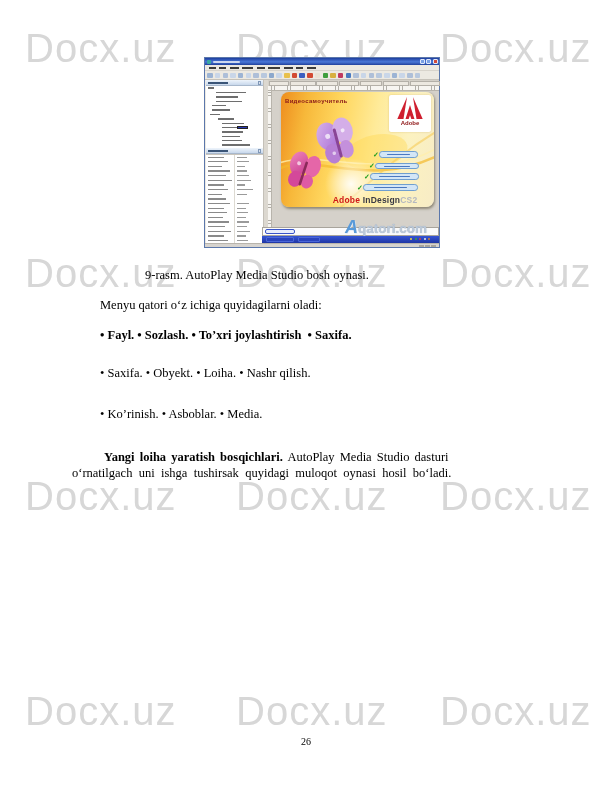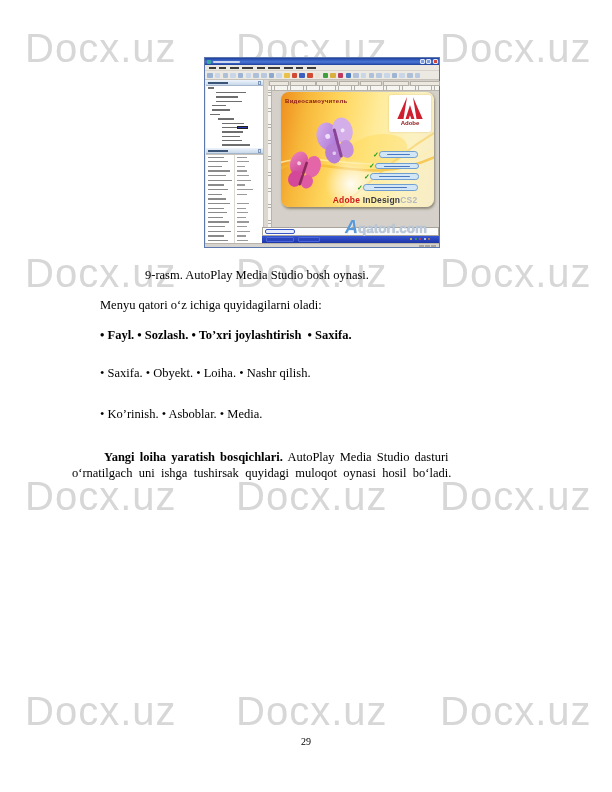--- a/index.html
+++ b/index.html
@@ -390,13 +390,13 @@
 </div>
 
 <div class="tline l-caption">9-rasm. AutoPlay Media Studio bosh oynasi.</div>
 <div class="tline l-menu">Menyu qatori o‘z ichiga quyidagilarni oladi:</div>
 <div class="tline l-b1">• Fayl. • Sozlash. • To’xri joylashtirish  • Saxifa.</div>
 <div class="tline l-b2">• Saxifa. • Obyekt. • Loiha. • Nashr qilish.</div>
 <div class="tline l-b3">• Ko’rinish. • Asboblar. • Media.</div>
 <div class="tline l-para1"><span class="bold">Yangi loiha yaratish bosqichlari.</span><span> AutoPlay Media Studio dasturi</span></div>
 <div class="tline l-para2">o‘rnatilgach uni ishga tushirsak quyidagi muloqot oynasi hosil bo‘ladi.</div>
 
-<div class="pagenum">29</div>
+<div class="pagenum">26</div>
 
 </body></html>

